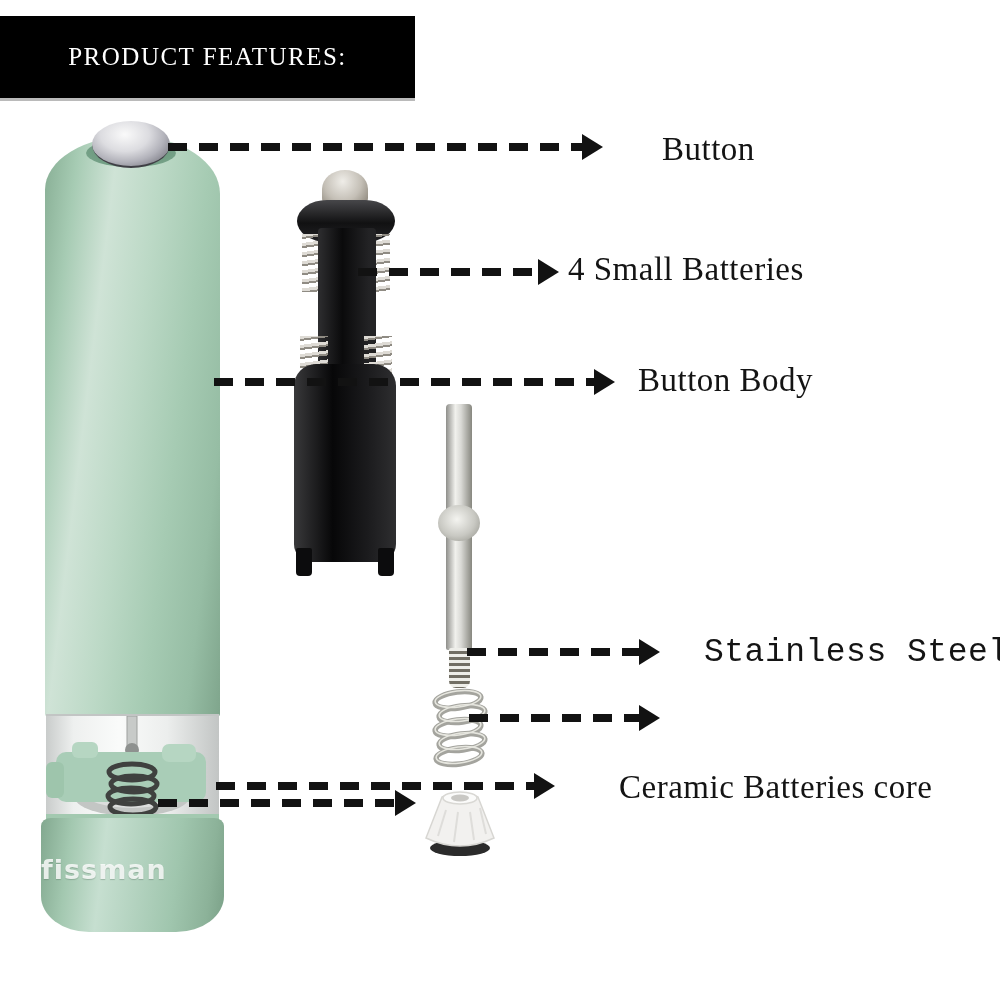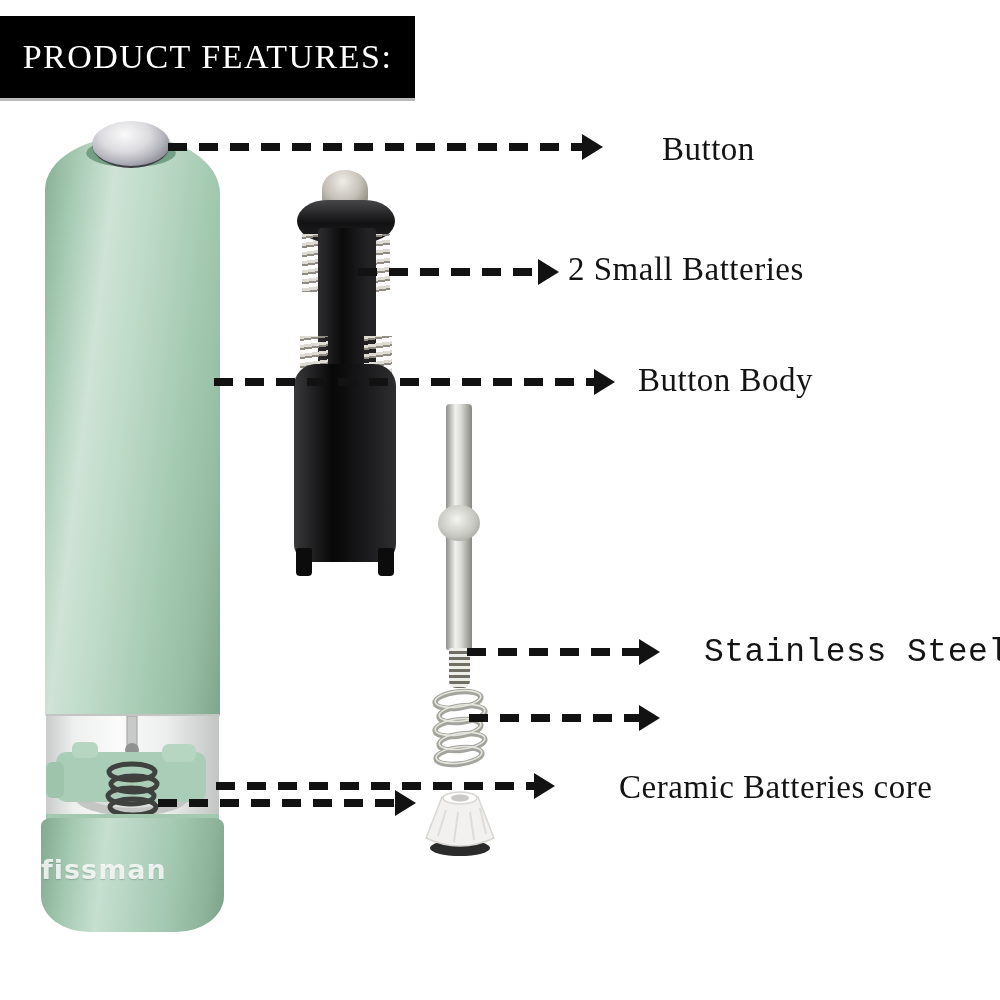--- a/index.html
+++ b/index.html
@@ -7,21 +7,21 @@
     position:relative;width:1000px;height:1000px;background:#ffffff;
     font-family:"Liberation Serif",serif;overflow:hidden;
   }
   
   .banner{
     position:absolute;left:0;top:16px;width:415px;height:82px;background:#000000;
     display:flex;align-items:center;justify-content:center;
     box-shadow:0 3px 0 rgba(130,130,130,.55);
   }
   .banner span{
-    color:#ffffff;font-size:34px;letter-spacing:1.5px;font-family:"Liberation Serif",serif;
+    color:#ffffff;font-size:25px;letter-spacing:1.5px;font-family:"Liberation Serif",serif;
     white-space:nowrap;
   }
   
   .g-body{
     position:absolute;left:45px;top:136px;width:175px;height:582px;
     background:linear-gradient(97deg,#86ad93 0%,#a6cbb3 14%,#cfe3d6 30%,#bcd9c6 48%,#a6cbb3 68%,#96bda4 86%,#7fa58c 100%);
     border-radius:88px 88px 6px 6px / 54px 58px 4px 4px;
   }
   .g-recess{
     position:absolute;left:86px;top:139px;width:90px;height:28px;border-radius:50%;
@@ -188,18 +188,18 @@
 
   <div class="arrow" style="left:168px;top:143px;width:414px;"></div>
   <div class="arrow" style="left:358px;top:268px;width:180px;"></div>
   <div class="arrow" style="left:214px;top:378px;width:380px;"></div>
   <div class="arrow" style="left:467px;top:648px;width:172px;"></div>
   <div class="arrow" style="left:469px;top:714px;width:170px;"></div>
   <div class="arrow" style="left:216px;top:782px;width:318px;"></div>
   <div class="arrow" style="left:158px;top:799px;width:237px;"></div>
 
   <div class="lbl" style="left:638px;top:133px;margin-left:24px;">Button</div>
-  <div class="lbl" style="left:568px;top:253px;">2 Small Batteries</div>
+  <div class="lbl" style="left:568px;top:253px;">4 Small Batteries</div>
   <div class="lbl" style="left:638px;top:364px;">Button Body</div>
   <div class="lbl" style="left:704px;top:636px;font-family:Liberation Mono, monospace;">Stainless Steel</div>
   <div class="lbl" style="left:619px;top:771px;">Ceramic Batteries core</div>
 
 </div>
 
 </body></html>

